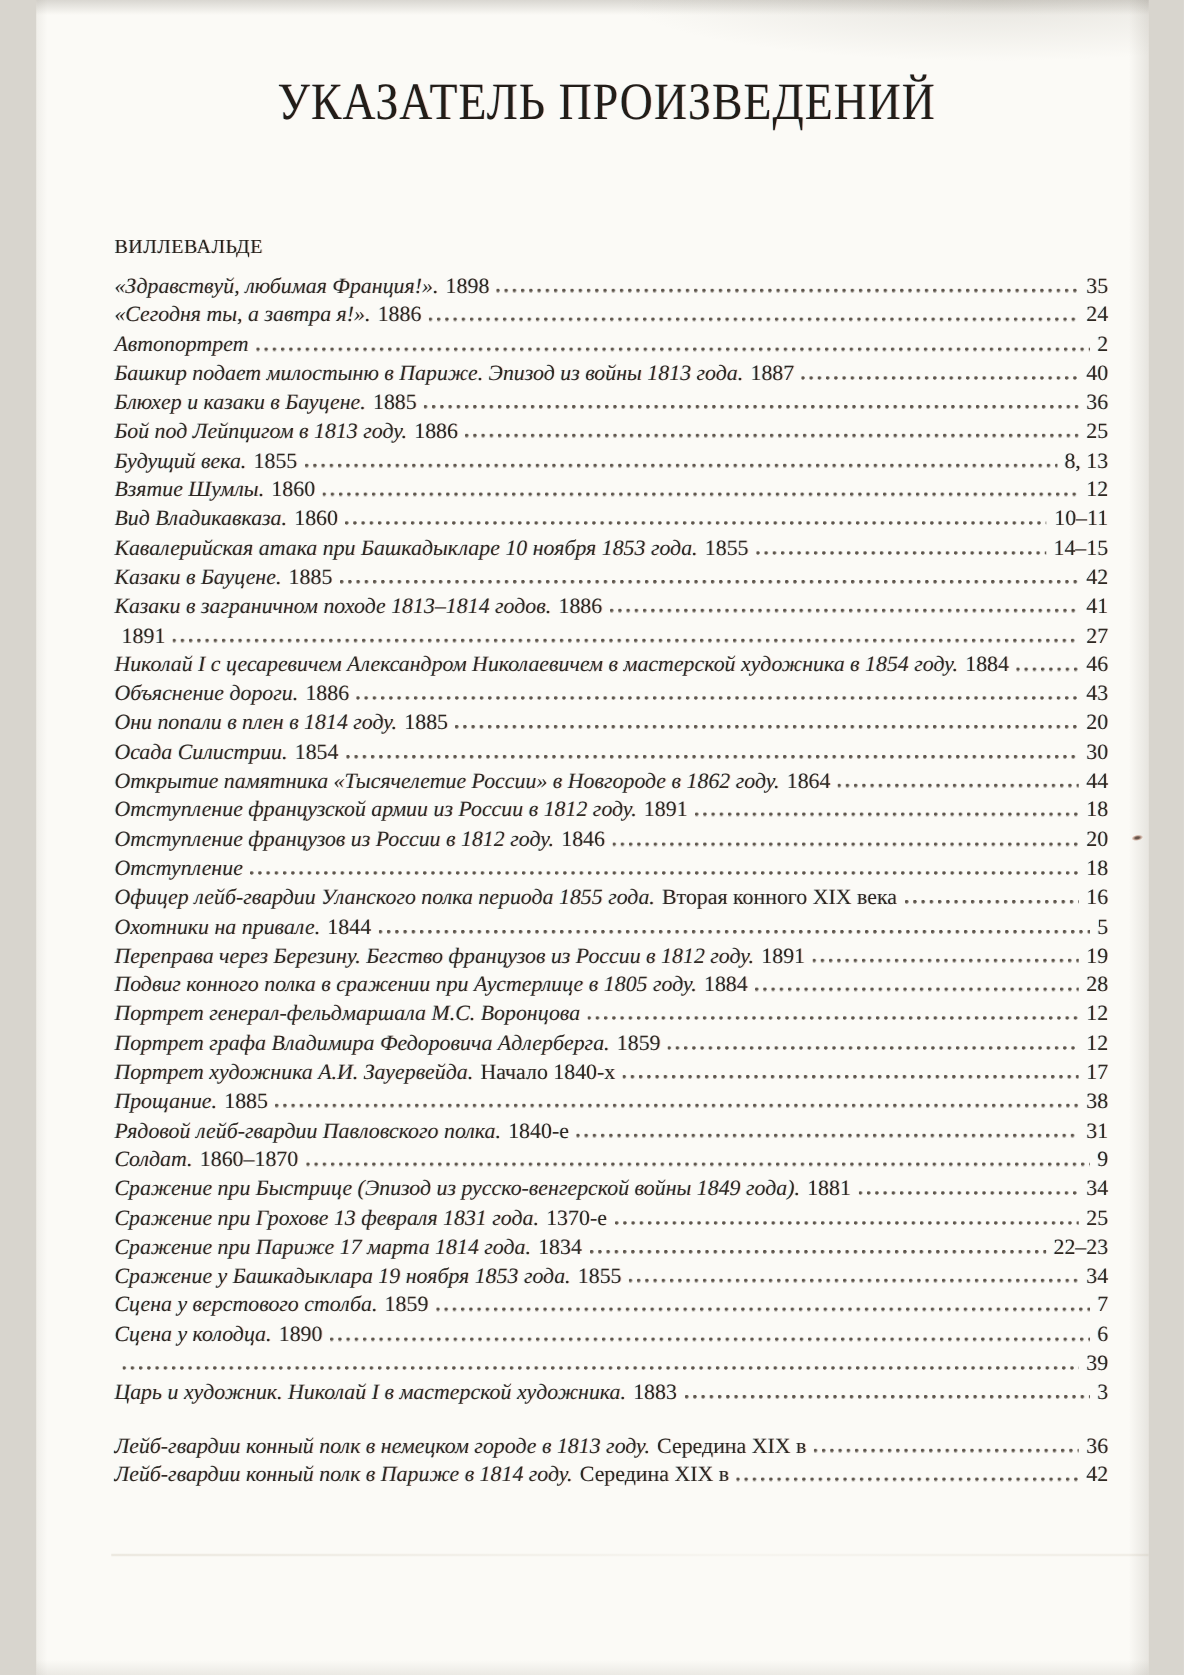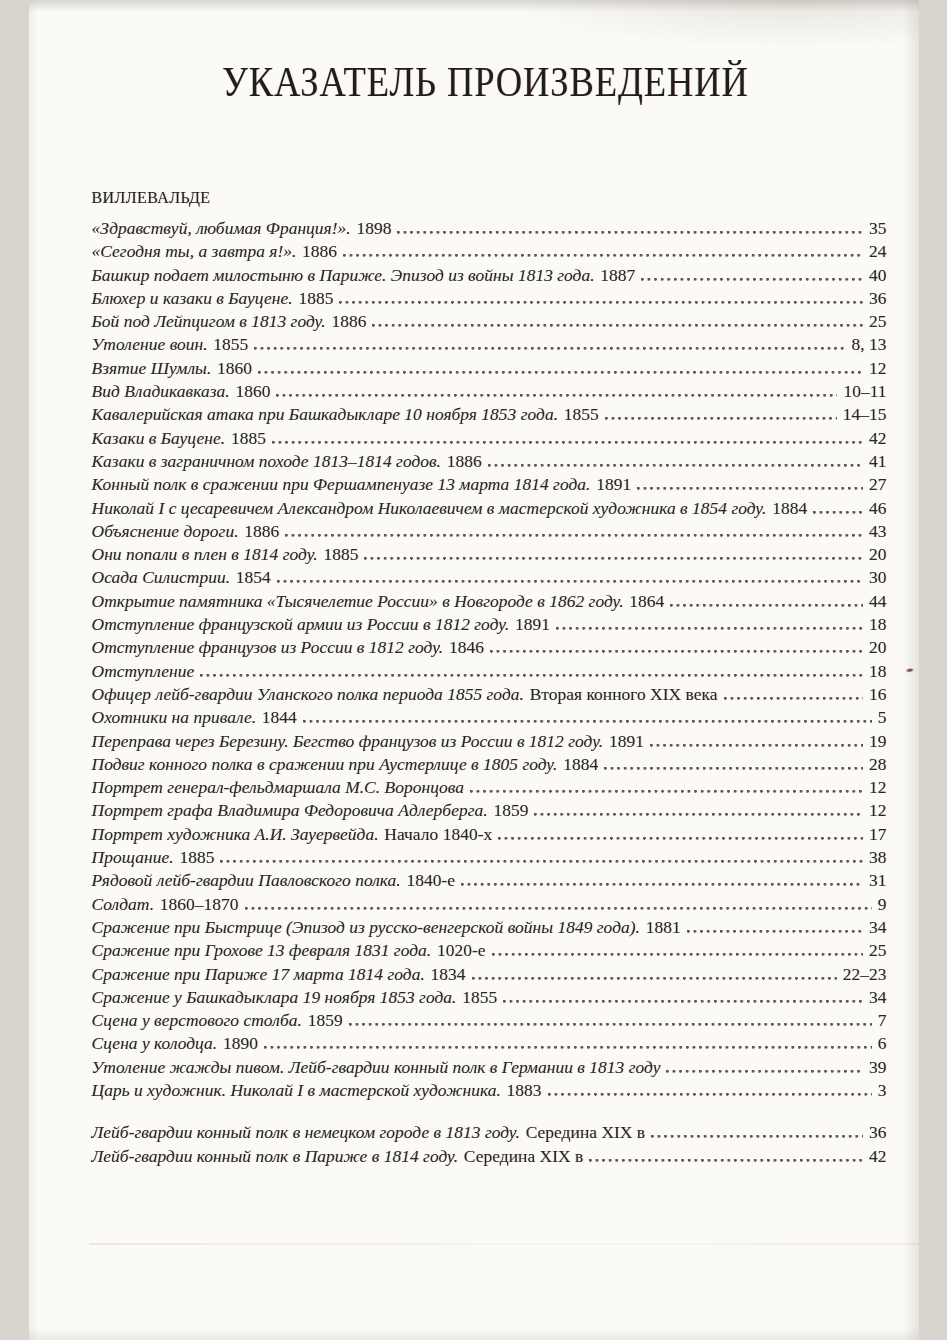--- a/index.html
+++ b/index.html
@@ -126,20 +126,26 @@
     <span class="pg">35</span>
   </li>
 
   <li class="entry">
     <span class="t">«Сегодня ты, а завтра я!».</span>
     <span class="d">1886</span>
     <span class="dots"></span>
     <span class="pg">24</span>
   </li>
 
+  <li class="entry">
+    <span class="t">Автопортрет</span>
+
+    <span class="dots"></span>
+    <span class="pg">2</span>
+  </li>
 
   <li class="entry">
     <span class="t">Башкир подает милостыню в Париже. Эпизод из войны 1813 года.</span>
     <span class="d">1887</span>
     <span class="dots"></span>
     <span class="pg">40</span>
   </li>
 
   <li class="entry">
     <span class="t">Блюхер и казаки в Бауцене.</span>
@@ -150,21 +156,21 @@
 
 
   <li class="entry">
     <span class="t">Бой под Лейпцигом в 1813 году.</span>
     <span class="d">1886</span>
     <span class="dots"></span>
     <span class="pg">25</span>
   </li>
 
   <li class="entry">
-    <span class="t">Утоление воин.</span>
+    <span class="t">Будущий века.</span>
     <span class="d">1855</span>
     <span class="dots"></span>
     <span class="pg">8, 13</span>
   </li>
 
   <li class="entry">
     <span class="t">Взятие Шумлы.</span>
     <span class="d">1860</span>
     <span class="dots"></span>
     <span class="pg">12</span>
@@ -192,21 +198,20 @@
   </li>
 
   <li class="entry">
     <span class="t">Казаки в заграничном походе 1813–1814 годов.</span>
     <span class="d">1886</span>
     <span class="dots"></span>
     <span class="pg">41</span>
   </li>
 
   <li class="entry">
-    <span class="t">Конный полк в сражении при Фершампенуазе 13 марта 1814 года.</span>
     <span class="d">1891</span>
     <span class="dots"></span>
     <span class="pg">27</span>
   </li>
 
   <li class="entry">
     <span class="t">Николай I с цесаревичем Александром Николаевичем в мастерской художника в 1854 году.</span>
     <span class="d">1884</span>
     <span class="dots"></span>
     <span class="pg">46</span>
@@ -333,21 +338,21 @@
 
   <li class="entry">
     <span class="t">Сражение при Быстрице (Эпизод из русско-венгерской войны 1849 года).</span>
     <span class="d">1881</span>
     <span class="dots"></span>
     <span class="pg">34</span>
   </li>
 
   <li class="entry">
     <span class="t">Сражение при Грохове 13 февраля 1831 года.</span>
-    <span class="d">1020-е</span>
+    <span class="d">1370-е</span>
     <span class="dots"></span>
     <span class="pg">25</span>
   </li>
 
   <li class="entry">
     <span class="t">Сражение при Париже 17 марта 1814 года.</span>
     <span class="d">1834</span>
     <span class="dots"></span>
     <span class="pg">22–23</span>
   </li>
@@ -367,21 +372,20 @@
   </li>
 
   <li class="entry">
     <span class="t">Сцена у колодца.</span>
     <span class="d">1890</span>
     <span class="dots"></span>
     <span class="pg">6</span>
   </li>
 
   <li class="entry">
-    <span class="t">Утоление жажды пивом. Лейб-гвардии конный полк в Германии в 1813 году</span>
 
     <span class="dots"></span>
     <span class="pg">39</span>
   </li>
 
   <li class="entry">
     <span class="t">Царь и художник. Николай I в мастерской художника.</span>
     <span class="d">1883</span>
     <span class="dots"></span>
     <span class="pg">3</span>

